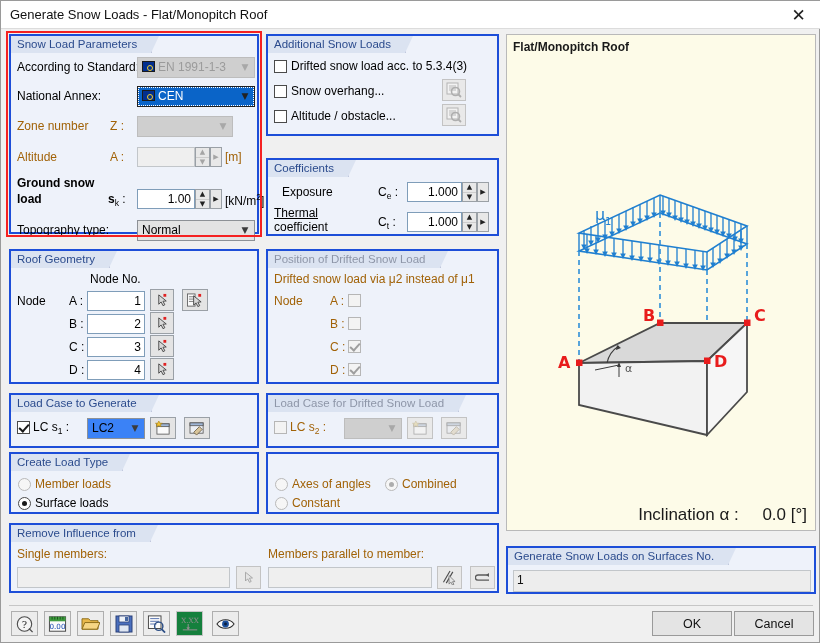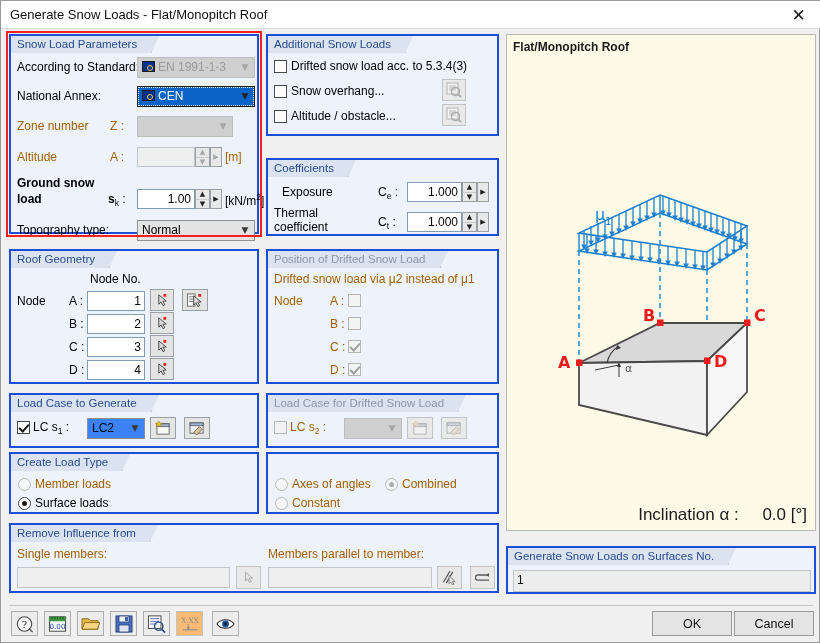--- a/index.html
+++ b/index.html
@@ -292,21 +292,21 @@
     <div class="gbody">
       <div class="lbl" style="left:14px; top:8px;">Exposure</div>
       <div class="lbl" style="left:110px; top:8px;"><span>C</span><sub>e</sub><span> :</span></div>
       <div class="tbox right" style="left:139px; top:5px; width:55px;">1.000</div>
       <div class="spin" style="left:194px; top:5px;">
         <i>▲</i>
           <i>▼</i>
       </div>
       <div class="spinr" style="left:209px; top:5px;">▶</div>
 
-      <div class="lbl" style="left:6px; top:29px;">Thermal</div>
+      <div class="lbl" style="left:6px; top:29px;text-decoration:underline;">Thermal</div>
       <div class="lbl" style="left:6px; top:43px;">coefficient</div>
       <div class="lbl" style="left:110px; top:38px;"><span>C</span><sub>t</sub><span> :</span></div>
       <div class="tbox right" style="left:139px; top:35px; width:55px;">1.000</div>
       <div class="spin" style="left:194px; top:35px;">
         <i>▲</i>
           <i>▼</i>
       </div>
       <div class="spinr" style="left:209px; top:35px;">▶</div>
     </div>
   </div>
@@ -691,21 +691,21 @@
       <rect x="1" y="1" width="14" height="14" fill="#fbfbfb" stroke="#3a3a3a" stroke-width="1"></rect>
       <g stroke="#4a66a8" stroke-width="1">
         <line x1="3" y1="4" x2="13" y2="4"></line>
           <line x1="3" y1="7" x2="13" y2="7"></line>
         <line x1="3" y1="10" x2="10" y2="10"></line>
       </g>
       <circle cx="12.5" cy="12.5" r="4.6" fill="none" stroke="#2d4f86" stroke-width="1.6"></circle>
       <line x1="16" y1="16" x2="19.5" y2="19.5" stroke="#2d4f86" stroke-width="2"></line>
     </svg>
   </div>
-  <div class="toolbtn" style="left:175px; background:#fdba74; border-color:#c4c4c4;">
+  <div class="toolbtn" style="left:175px; background:#15803d; border-color:#c4c4c4;">
     <svg width="20" height="18" viewBox="0 0 22 20">
       <text x="11" y="9" text-anchor="middle" font-family="DejaVu Serif, serif" font-size="8" fill="#8d8d8d">X.XX</text>
       <line x1="3" y1="16.5" x2="19" y2="16.5" stroke="#8d8d8d" stroke-width="1.2"></line>
       <line x1="9" y1="10" x2="9" y2="16" stroke="#8d8d8d" stroke-width="1.2"></line>
       <polygon points="7,13.5 11,13.5 9,17" fill="#8d8d8d"></polygon>
     </svg>
   </div>
   <div class="toolbtn" style="left:211px;">
     <svg width="19" height="14" viewBox="0 0 20 14">
       <path d="M1 7 C5 1, 15 1, 19 7 C15 13, 5 13, 1 7 Z" fill="#fafafa" stroke="#2b2b2b" stroke-width="1.1"></path>

